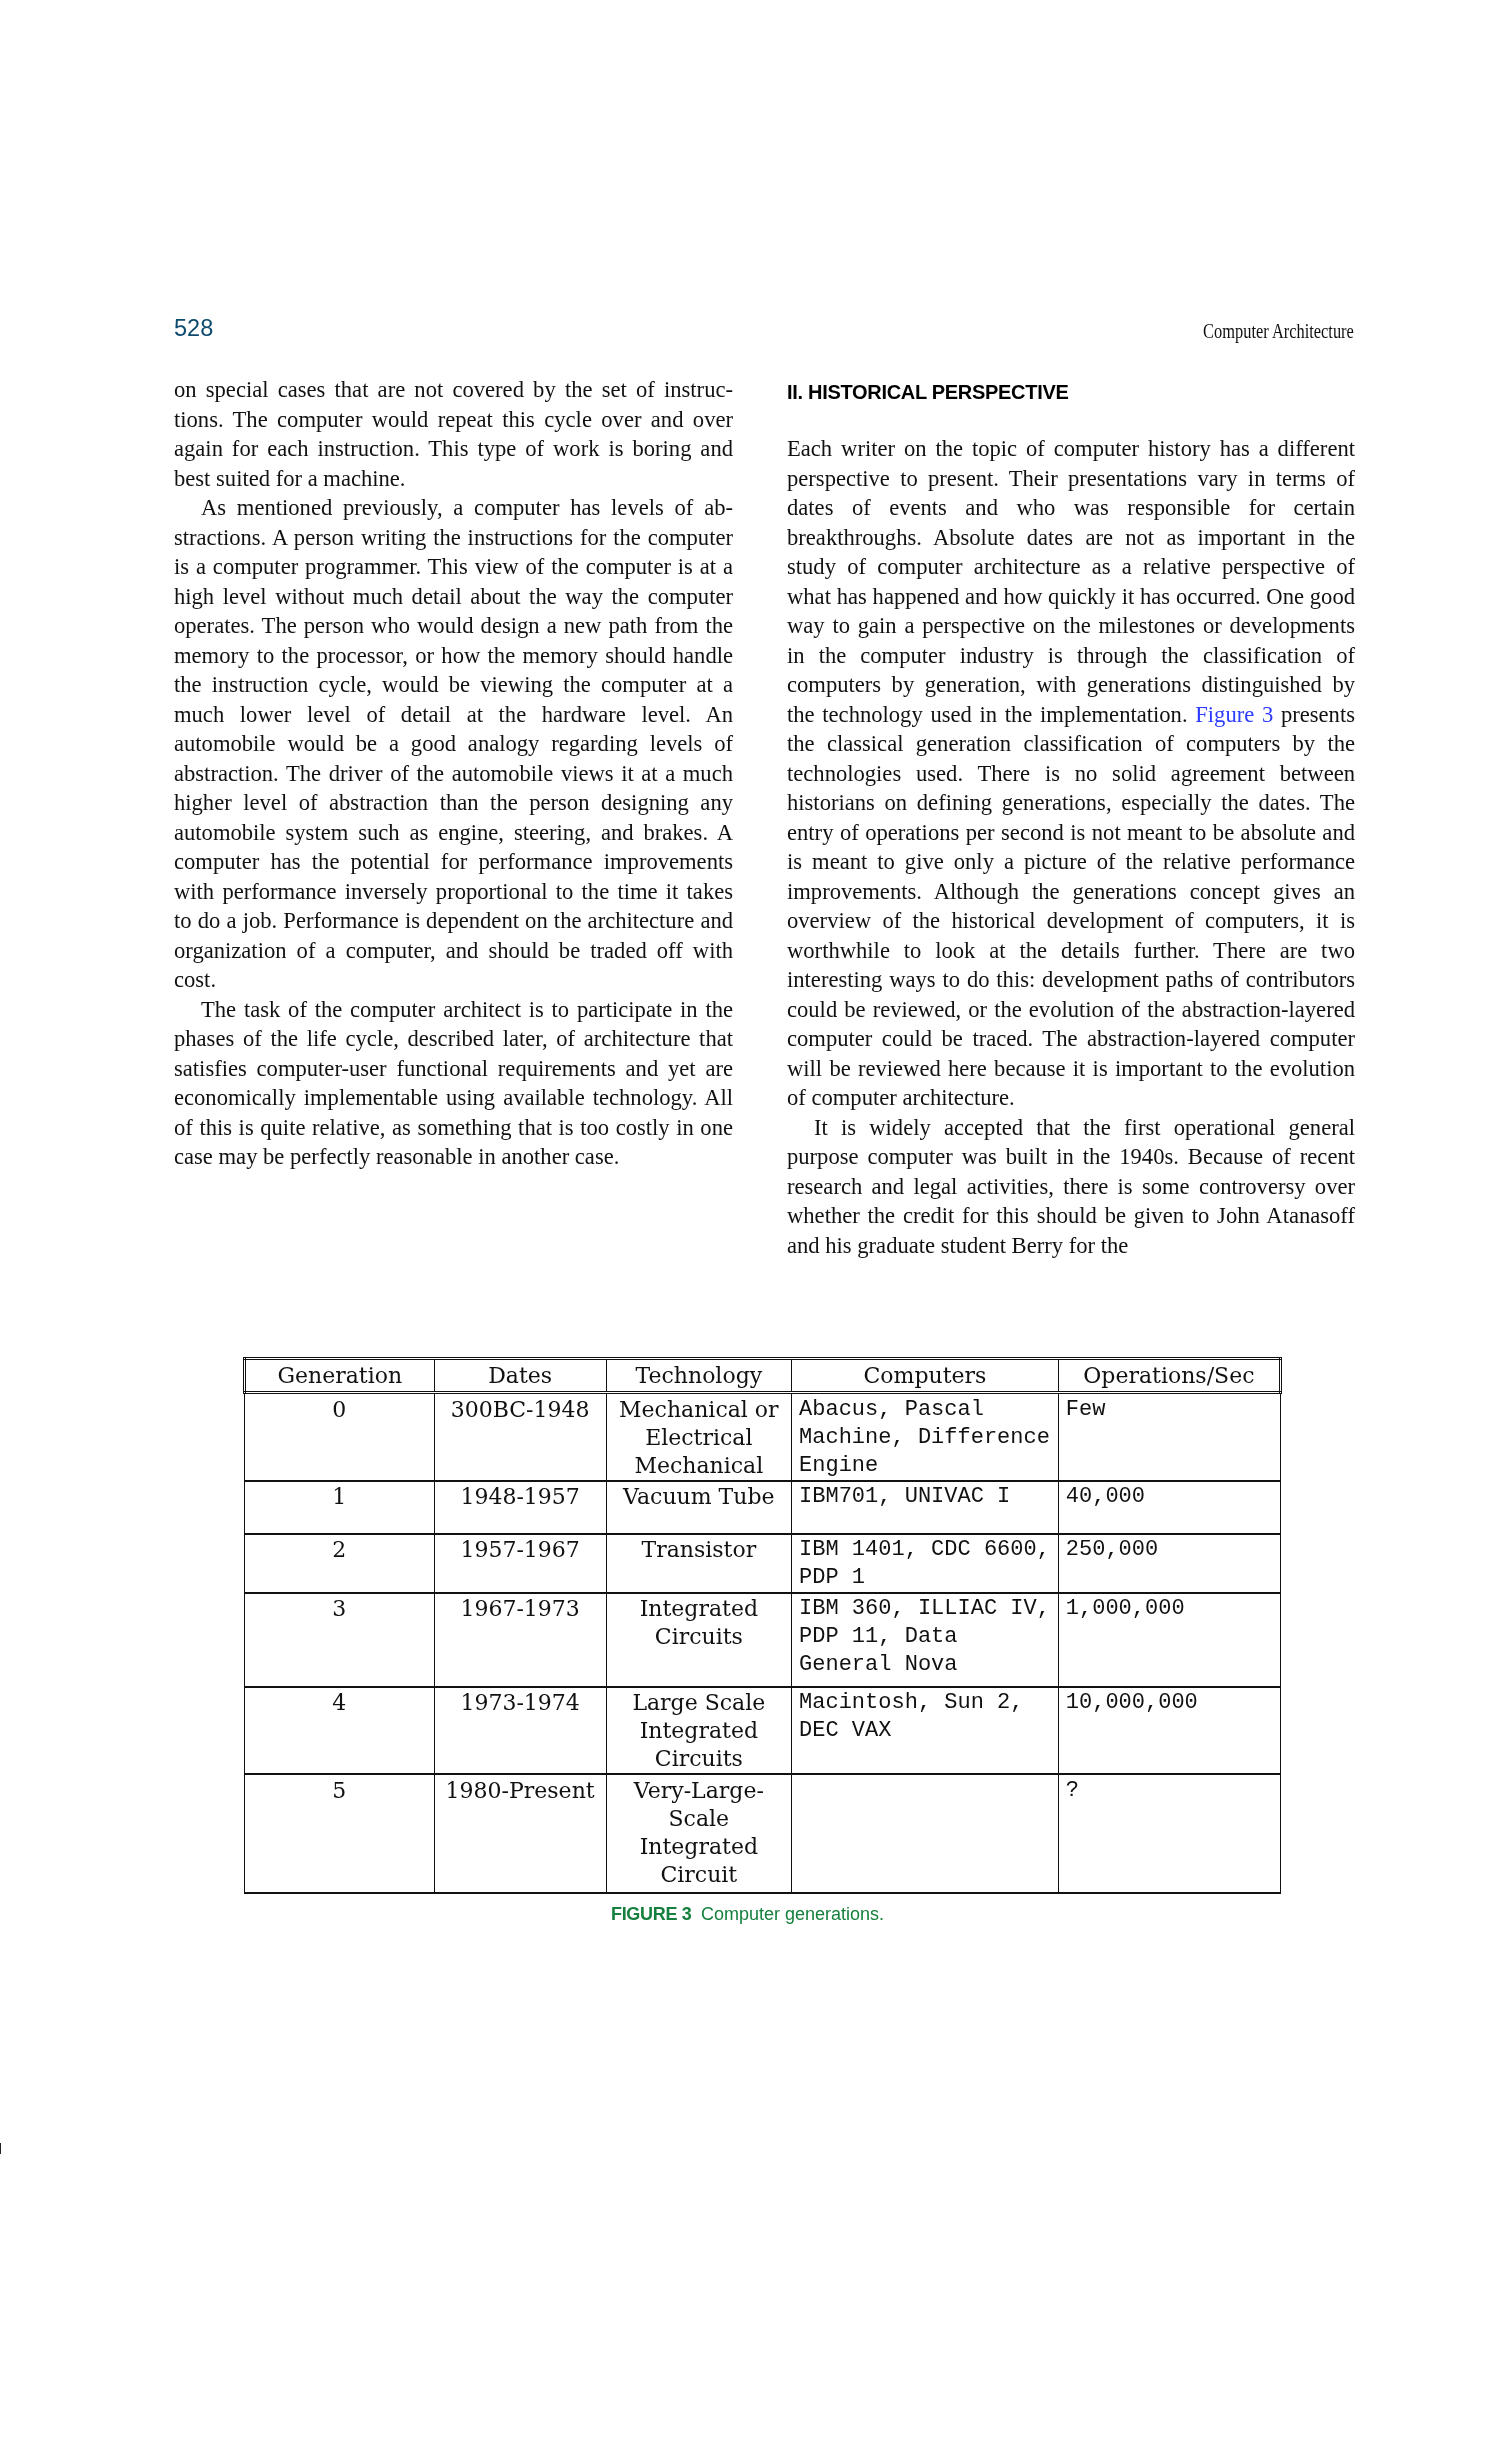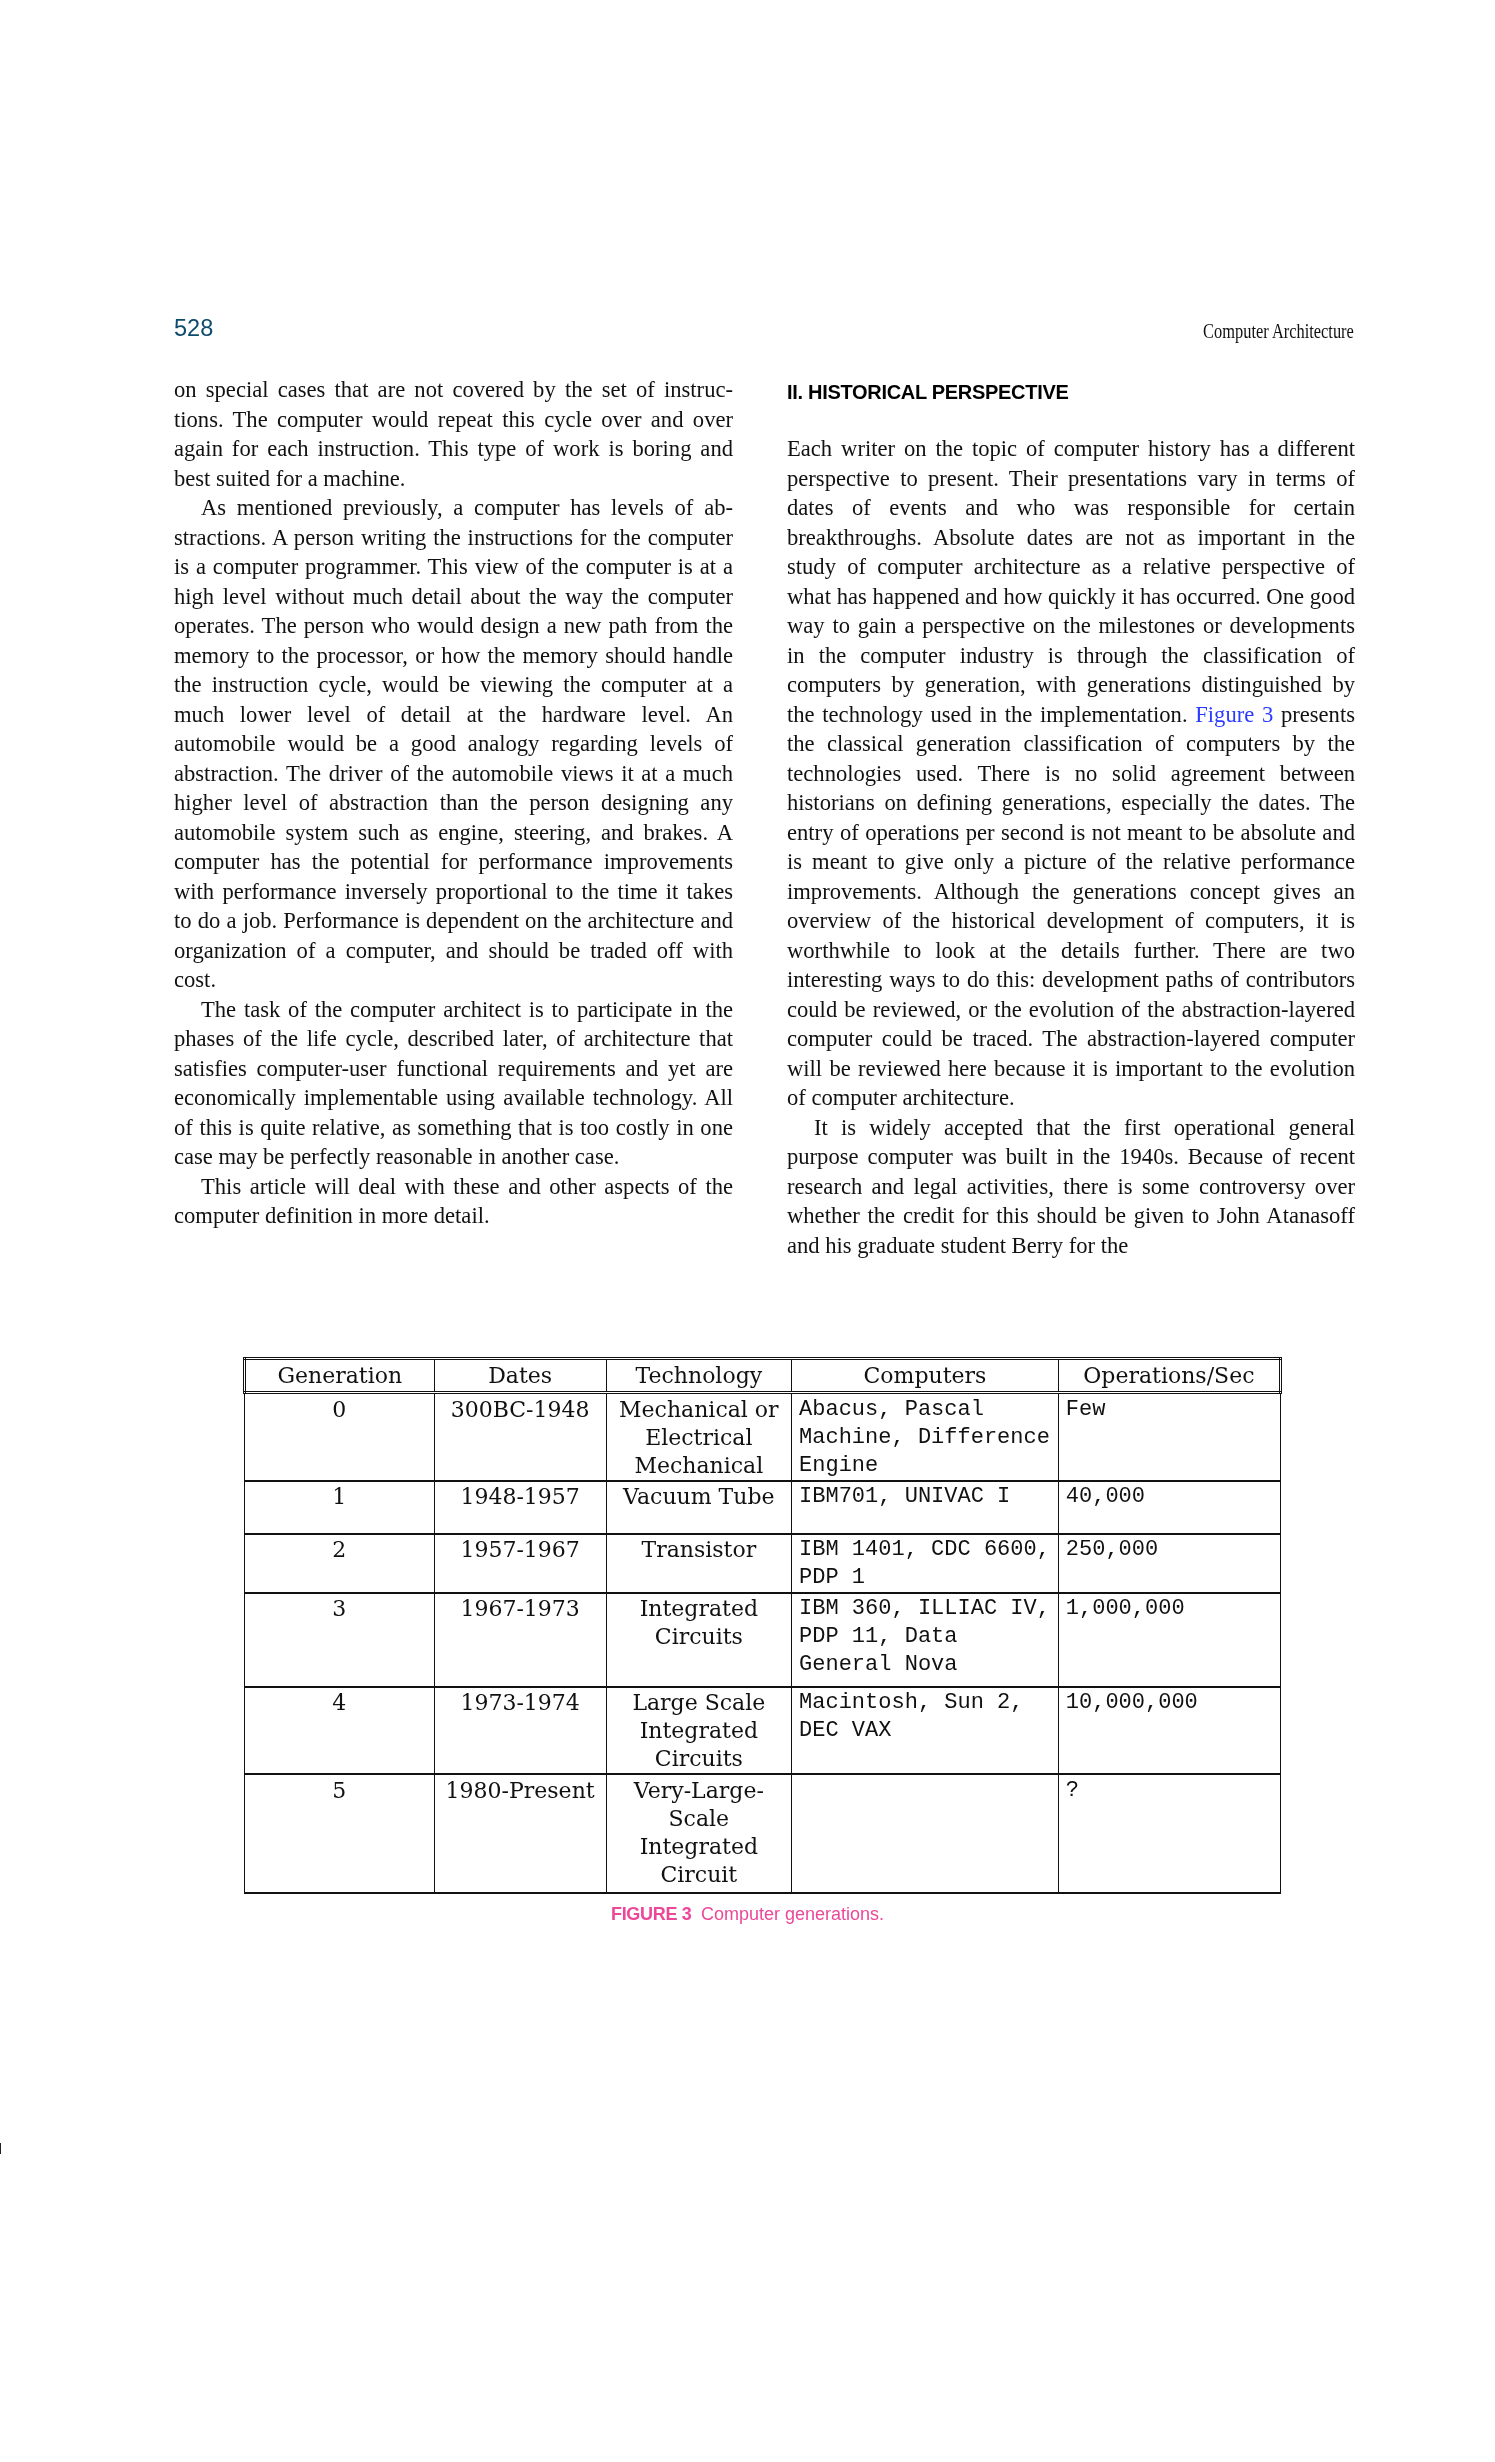--- a/index.html
+++ b/index.html
@@ -30,35 +30,34 @@
   .w-tech { width: 181px; }
   .w-comp { width: 282px; }
   .w-ops { width: 215px; }
   .r0 td { height: 79px; }
   .r1 td { height: 50px; }
   .r2 td { height: 52px; }
   .r3 td { height: 91px; }
   .r4 td { height: 80px; }
   .r5 td { height: 115px; }
 
-  .caption { left: 0; width: 1495px; top: 1901px; text-align: center; font-family: "Liberation Sans", sans-serif; font-size: 18px; line-height: 26px; color: #ec4899; }
+  .caption { left: 0; width: 1495px; top: 1901px; text-align: center; font-family: "Liberation Sans", sans-serif; font-size: 18px; line-height: 26px; color: #15803d; }
   .caption .lbl { font-weight: bold; margin-right: 9.4px; letter-spacing: -0.3px; }
   .edge-mark { left: 0; top: 2143px; width: 1.2px; height: 10.6px; background: #222; }
 </style>
 </head>
 <body>
 
 <div class="abs pagenum">528</div>
 <div class="abs runhead">Computer Architecture</div>
 
 <div class="abs col colL">
   <p>on special cases that are not covered by the set of instruc­tions. The computer would repeat this cycle over and over again for each instruction. This type of work is boring and best suited for a machine.</p>
   <p class="indent">As mentioned previously, a computer has levels of ab­stractions. A person writing the instructions for the com­puter is a computer programmer. This view of the com­puter is at a high level without much detail about the way the computer operates. The person who would design a new path from the memory to the processor, or how the memory should handle the instruction cycle, would be viewing the computer at a much lower level of detail at the hardware level. An automobile would be a good anal­ogy regarding levels of abstraction. The driver of the au­tomobile views it at a much higher level of abstraction than the person designing any automobile system such as engine, steering, and brakes. A computer has the po­tential for performance improvements with performance inversely proportional to the time it takes to do a job. Performance is dependent on the architecture and orga­nization of a computer, and should be traded off with cost.</p>
   <p class="indent">The task of the computer architect is to participate in the phases of the life cycle, described later, of architec­ture that satisfies computer-user functional requirements and yet are economically implementable using available technology. All of this is quite relative, as something that is too costly in one case may be perfectly reasonable in another case.</p>
-  <p class="indent">This article will deal with these and other aspects of the computer definition in more detail.</p>
 </div>
 
 <div class="abs heading">II. HISTORICAL PERSPECTIVE</div>
 
 <div class="abs col colR">
   <p><span>Each writer on the topic of computer history has a different perspective to present. Their presentations vary in terms of dates of events and who was responsible for certain breakthroughs. Absolute dates are not as important in the study of computer architecture as a relative perspective of what has happened and how quickly it has occurred. One good way to gain a perspective on the milestones or de­velopments in the computer industry is through the classi­fication of computers by generation, with generations dis­tinguished by the technology used in the implementation.</span> <a class="fig-link" style="color: rgb(42, 59, 255);">Figure 3</a><span> presents the classical generation classification of computers by the technologies used. There is no solid agreement between historians on defining generations, es­pecially the dates. The entry of operations per second is not meant to be absolute and is meant to give only a pic­ture of the relative performance improvements. Although the generations concept gives an overview of the historical development of computers, it is worthwhile to look at the details further. There are two interesting ways to do this: development paths of contributors could be reviewed, or the evolution of the abstraction-layered computer could be traced. The abstraction-layered computer will be reviewed here because it is important to the evolution of computer architecture.</span></p>
   <p class="indent">It is widely accepted that the first operational general purpose computer was built in the 1940s. Because of re­cent research and legal activities, there is some contro­versy over whether the credit for this should be given to John Atanasoff and his graduate student Berry for the</p>
 </div>
 
 <div class="abs fig-table-wrap">

